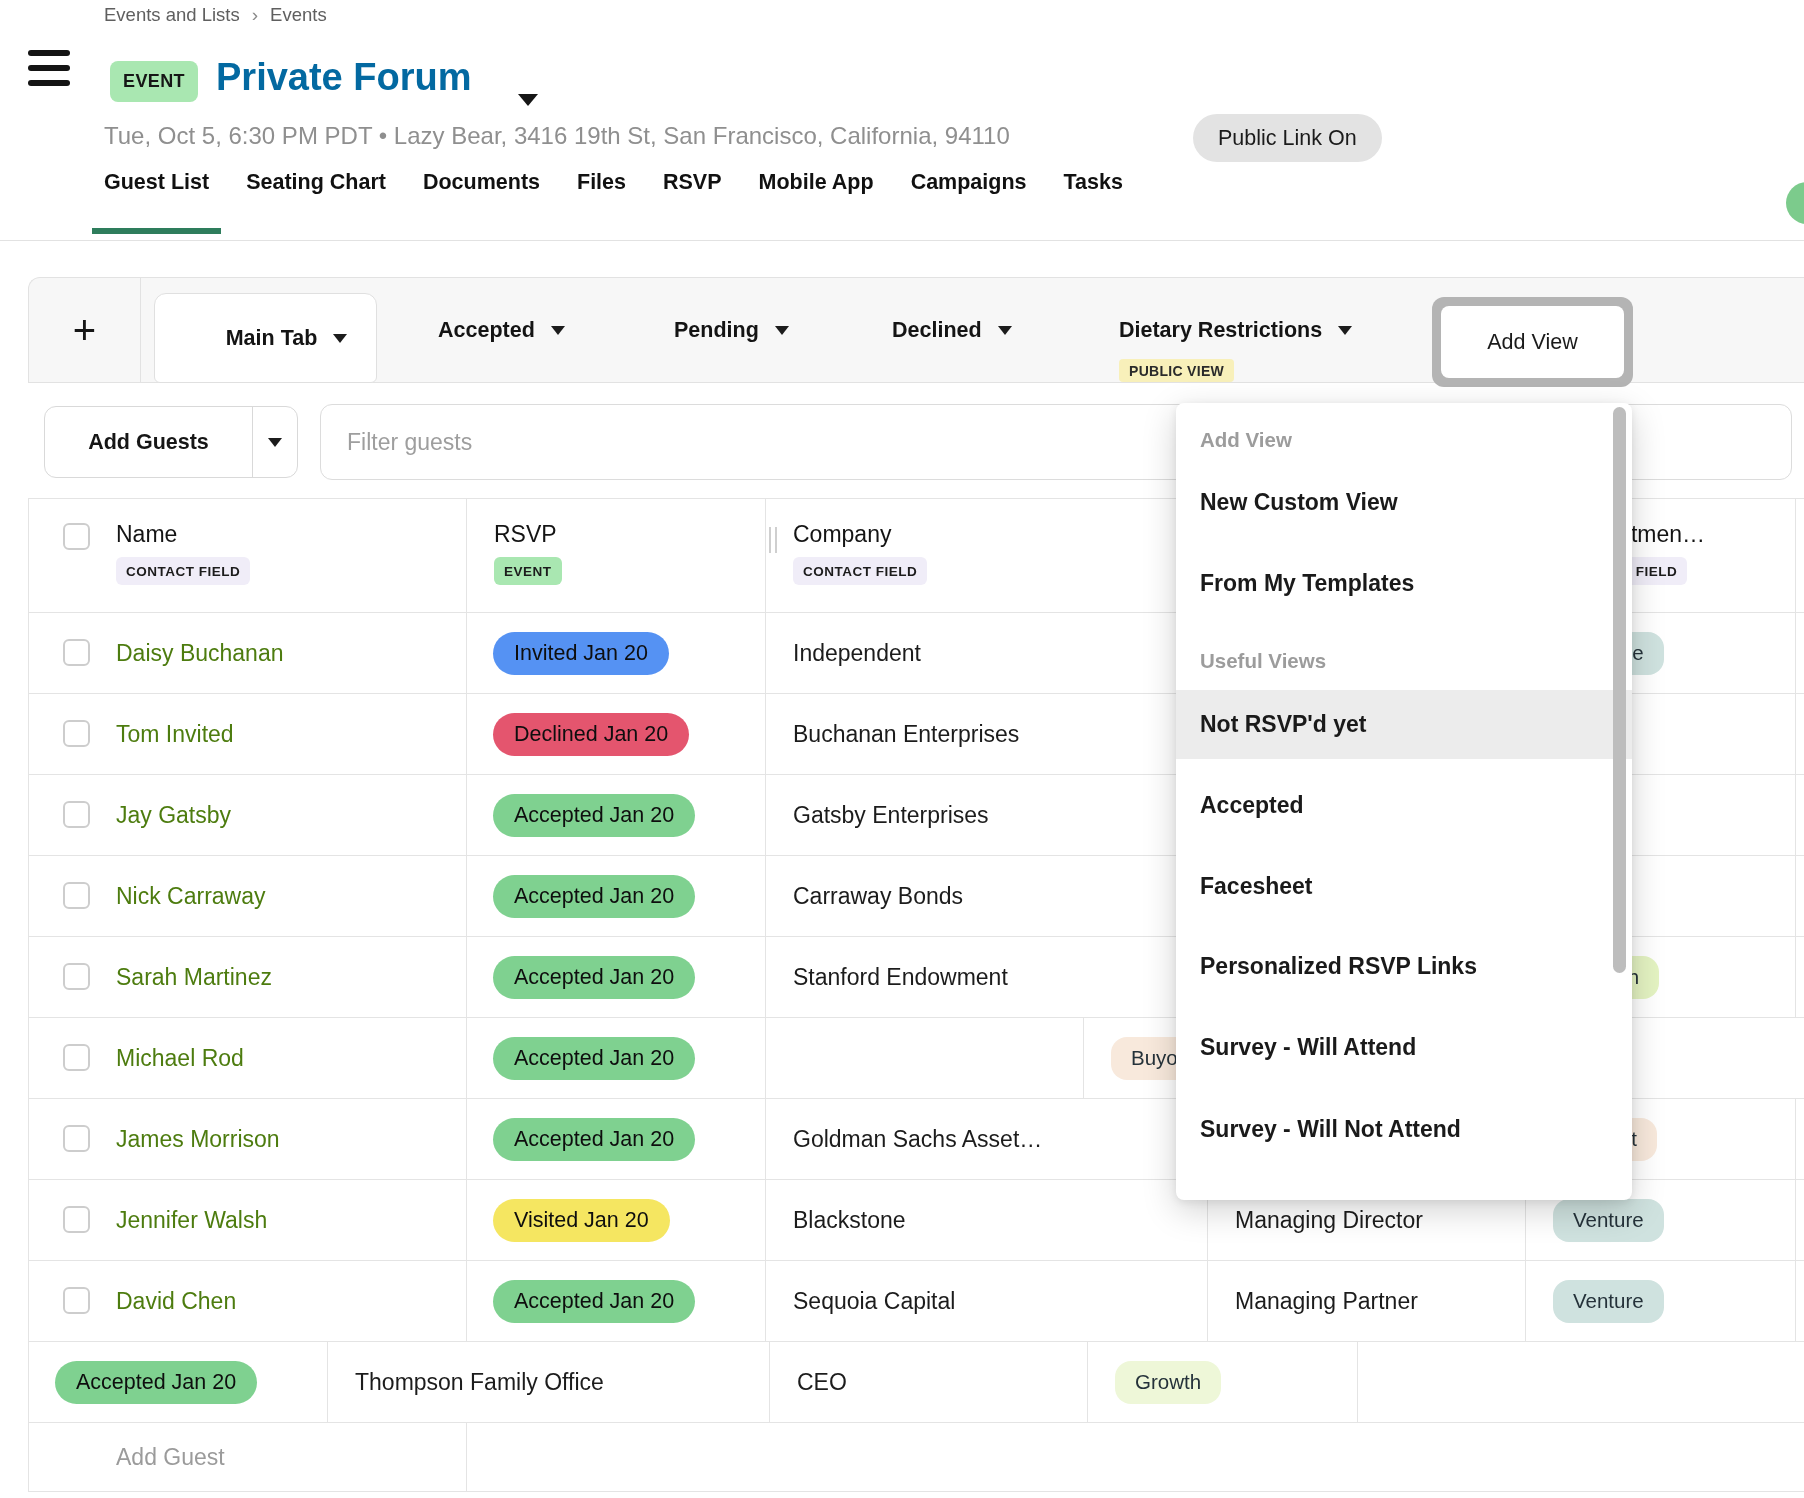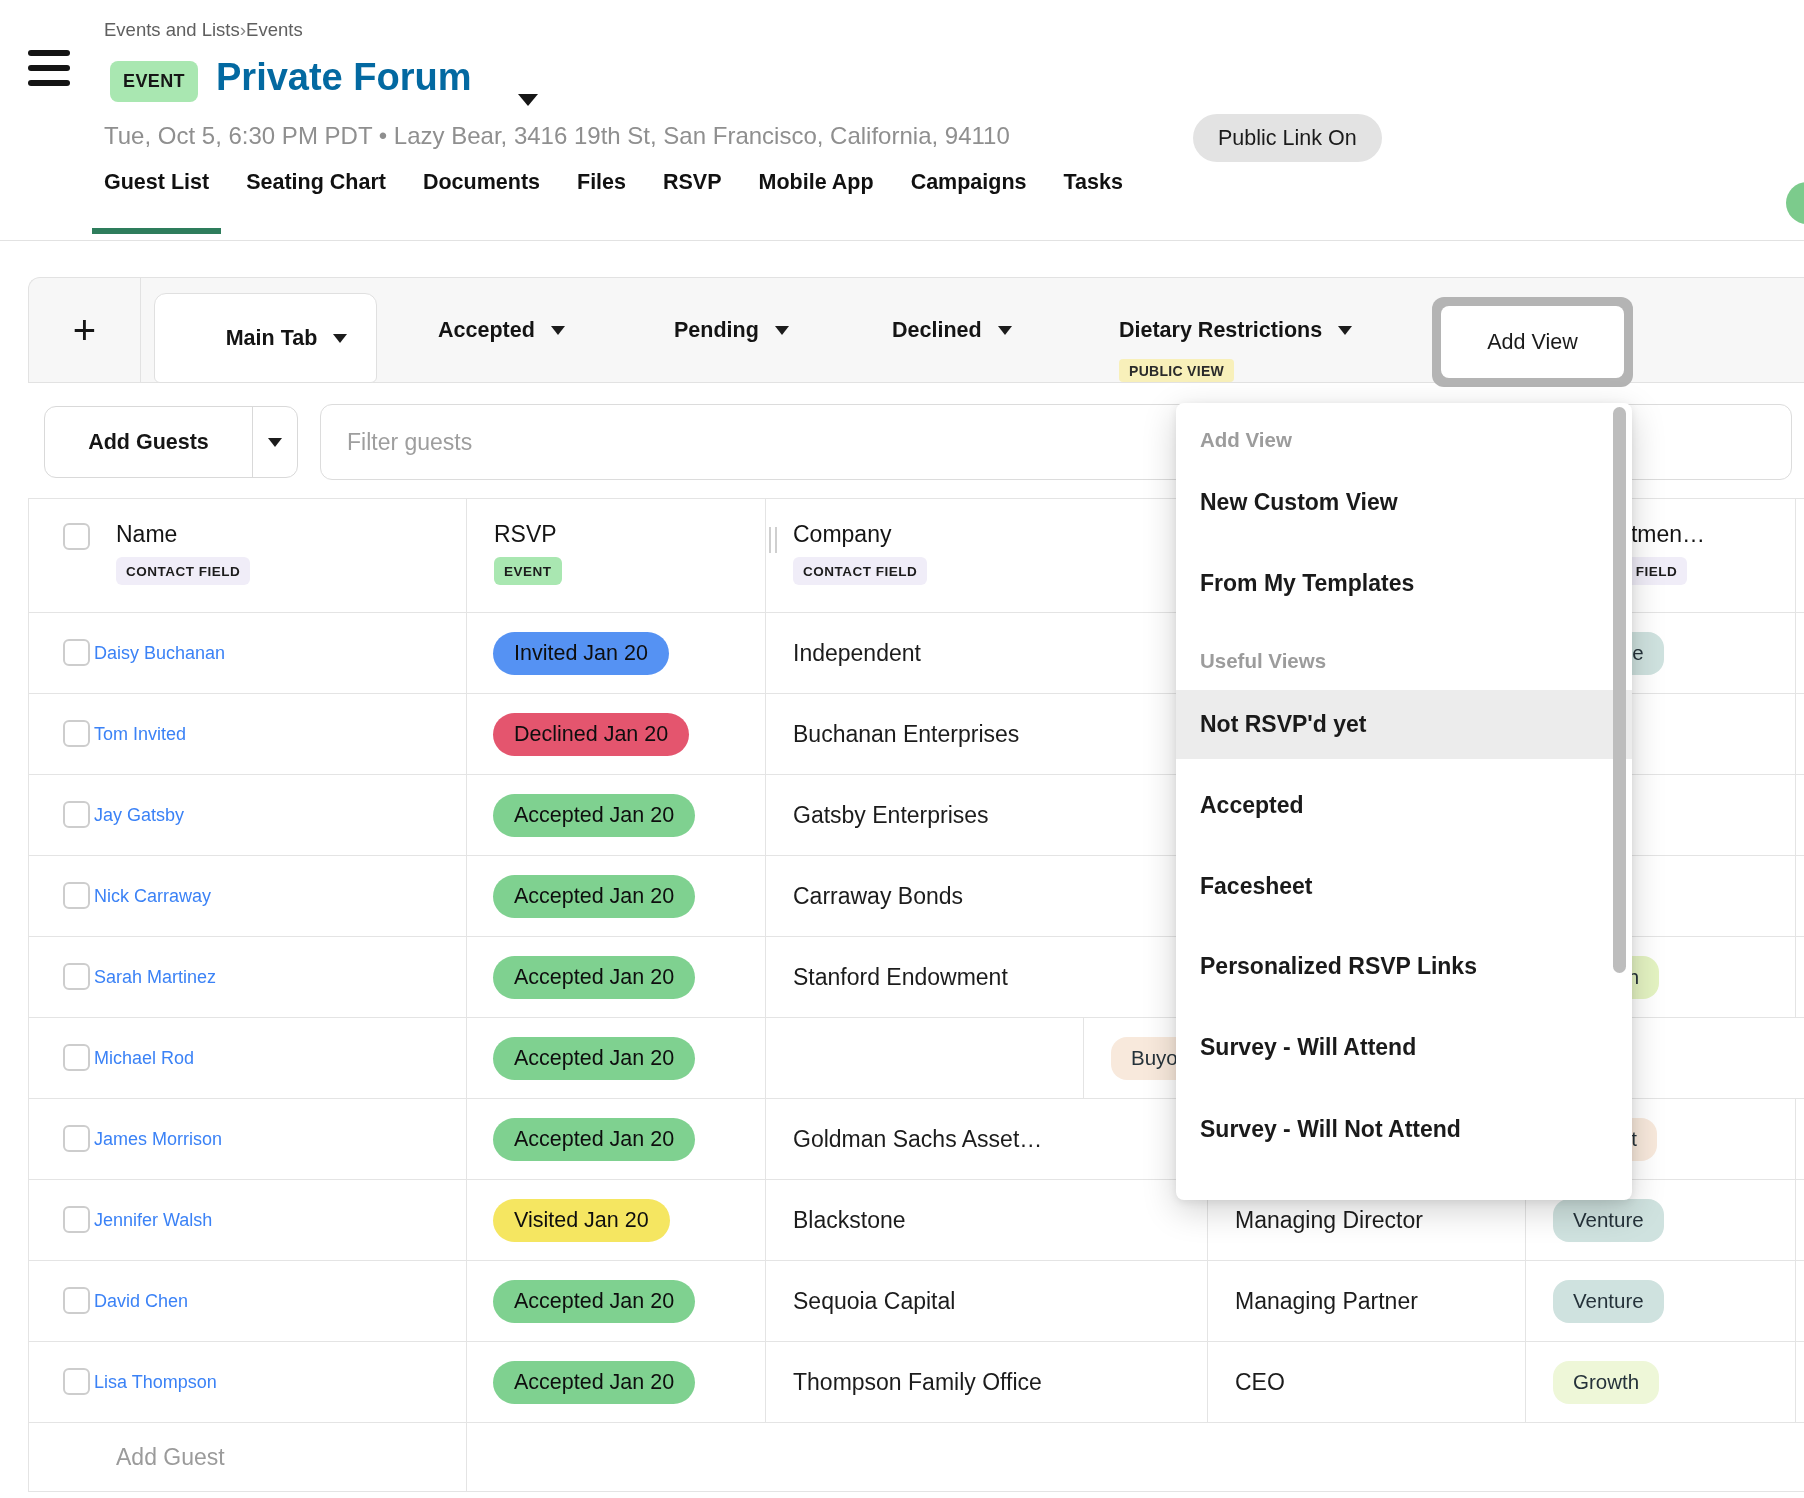--- a/index.html
+++ b/index.html
@@ -5,21 +5,21 @@
   * { margin:0; padding:0; box-sizing:border-box; }
   html,body { width:1804px; height:1498px; background:#fff; overflow:hidden;
     font-family:"Liberation Sans","DejaVu Sans",sans-serif; color:#161616; }
   .abs { position:absolute; }
 
   
   #hamburger { left:28px; top:50px; width:42px; height:36px; cursor:pointer; }
   #hamburger span { display:block; width:42px; height:5.5px; background:#141414; border-radius:3px; position:absolute; }
   #hamburger span:nth-child(1){top:0;} #hamburger span:nth-child(2){top:15px;} #hamburger span:nth-child(3){top:30px;}
 
-  #breadcrumb { left:104px; top:19px; display:flex; 
+  #breadcrumb { left:104px; top:4px; display:flex; gap:12px;
     font-size:18.5px; color:#5f5f5f; }
   #breadcrumb .chev { color:#8a8a8a; font-size:19px; }
 
   #event-badge { left:110px; top:61px; height:41px; display:flex; align-items:center;
     padding:0 13px; background:#a9e7b1; border-radius:8px; font-size:18px; font-weight:bold; letter-spacing:.4px; }
   #page-title { left:216px; top:56px; font-size:38px; font-weight:bold; color:#0369a1; }
   #title-caret { left:518px; top:94px; width:0; height:0;
     border-left:10px solid transparent; border-right:10px solid transparent; border-top:12px solid #161616; }
 
   #subtitle { left:104px; top:122px; font-size:24px; color:#8f8f8f; }
@@ -70,21 +70,21 @@
   .h-label { font-size:23px; font-weight:normal; color:#141414; }
   .h-badge { display:inline-flex; align-items:center; height:28px; padding:0 10px; margin-top:9px;
     border-radius:6px; font-size:13.5px; font-weight:bold; letter-spacing:.5px; color:#1c1c1c; }
   .badge-contact { background:#f0edf8; }
   .badge-event { background:#a9e7b1; }
   .h-inner { margin-left:87px; } .h-inner-sm { margin-left:27px; }
   .cb { width:27px; height:27px; border:2.5px solid #cdcdcd; border-radius:6px; background:#fff; cursor:pointer; }
   .cb-head { position:absolute; left:34px; top:24px; }
   .cb-row { position:absolute; left:34px; top:50%; margin-top:-14px; }
   .g-row { height:81px; }
-  .name-text { margin-left:65px; font-size:18px; color:#3b82f6; }
+  .name-text { margin-left:87px; font-size:23px; color:#4d7c0f; }
   .rsvp-pill { margin-left:26px; height:43px; display:inline-flex; align-items:center;
     padding:0 21px; border-radius:22px; font-size:21.5px; color:#0e0e0e; }
   .co-text, .ti-text { margin-left:27px; font-size:23px; color:#1c1c1c; white-space:nowrap; }
   .seg-badge { margin-left:27px; height:43px; display:inline-flex; align-items:center;
     padding:0 20px; border-radius:16px; font-size:20.5px; color:#25323a; }
   .resize-handle { position:absolute; left:3px; top:28px; width:8px; height:26px;
     border-left:2px solid #cfcfcf; border-right:2px solid #cfcfcf; }
   #add-guest-row { height:69px; border-bottom:1px solid #e4e4e4; display:flex; }
   #add-guest-row .c-name { border-right:1px solid #e4e4e4; }
   .add-guest-text { margin-left:87px; font-size:23px; color:#9b9b9b; }
@@ -360,24 +360,20 @@
     <div class="cell c-title">
         <span class="ti-text">Managing Partner</span>
       </div>
     <div class="cell c-segment">
         <span class="seg-badge" style="background: rgb(207, 226, 223);">Venture</span>
       </div>
     <div class="cell c-fill"></div>
   </div>
 
   <div class="t-row g-row">
-    <div class="cell c-name">
-        <div class="cb cb-row"></div>
-      <span class="name-text">Lisa Thompson</span>
-      </div>
     <div class="cell c-rsvp">
         <span class="rsvp-pill" style="background: rgb(127, 209, 144);">Accepted Jan 20</span>
       </div>
     <div class="cell c-company">
         <span class="co-text">Thompson Family Office</span>
       </div>
     <div class="cell c-title">
         <span class="ti-text">CEO</span>
       </div>
     <div class="cell c-segment">

